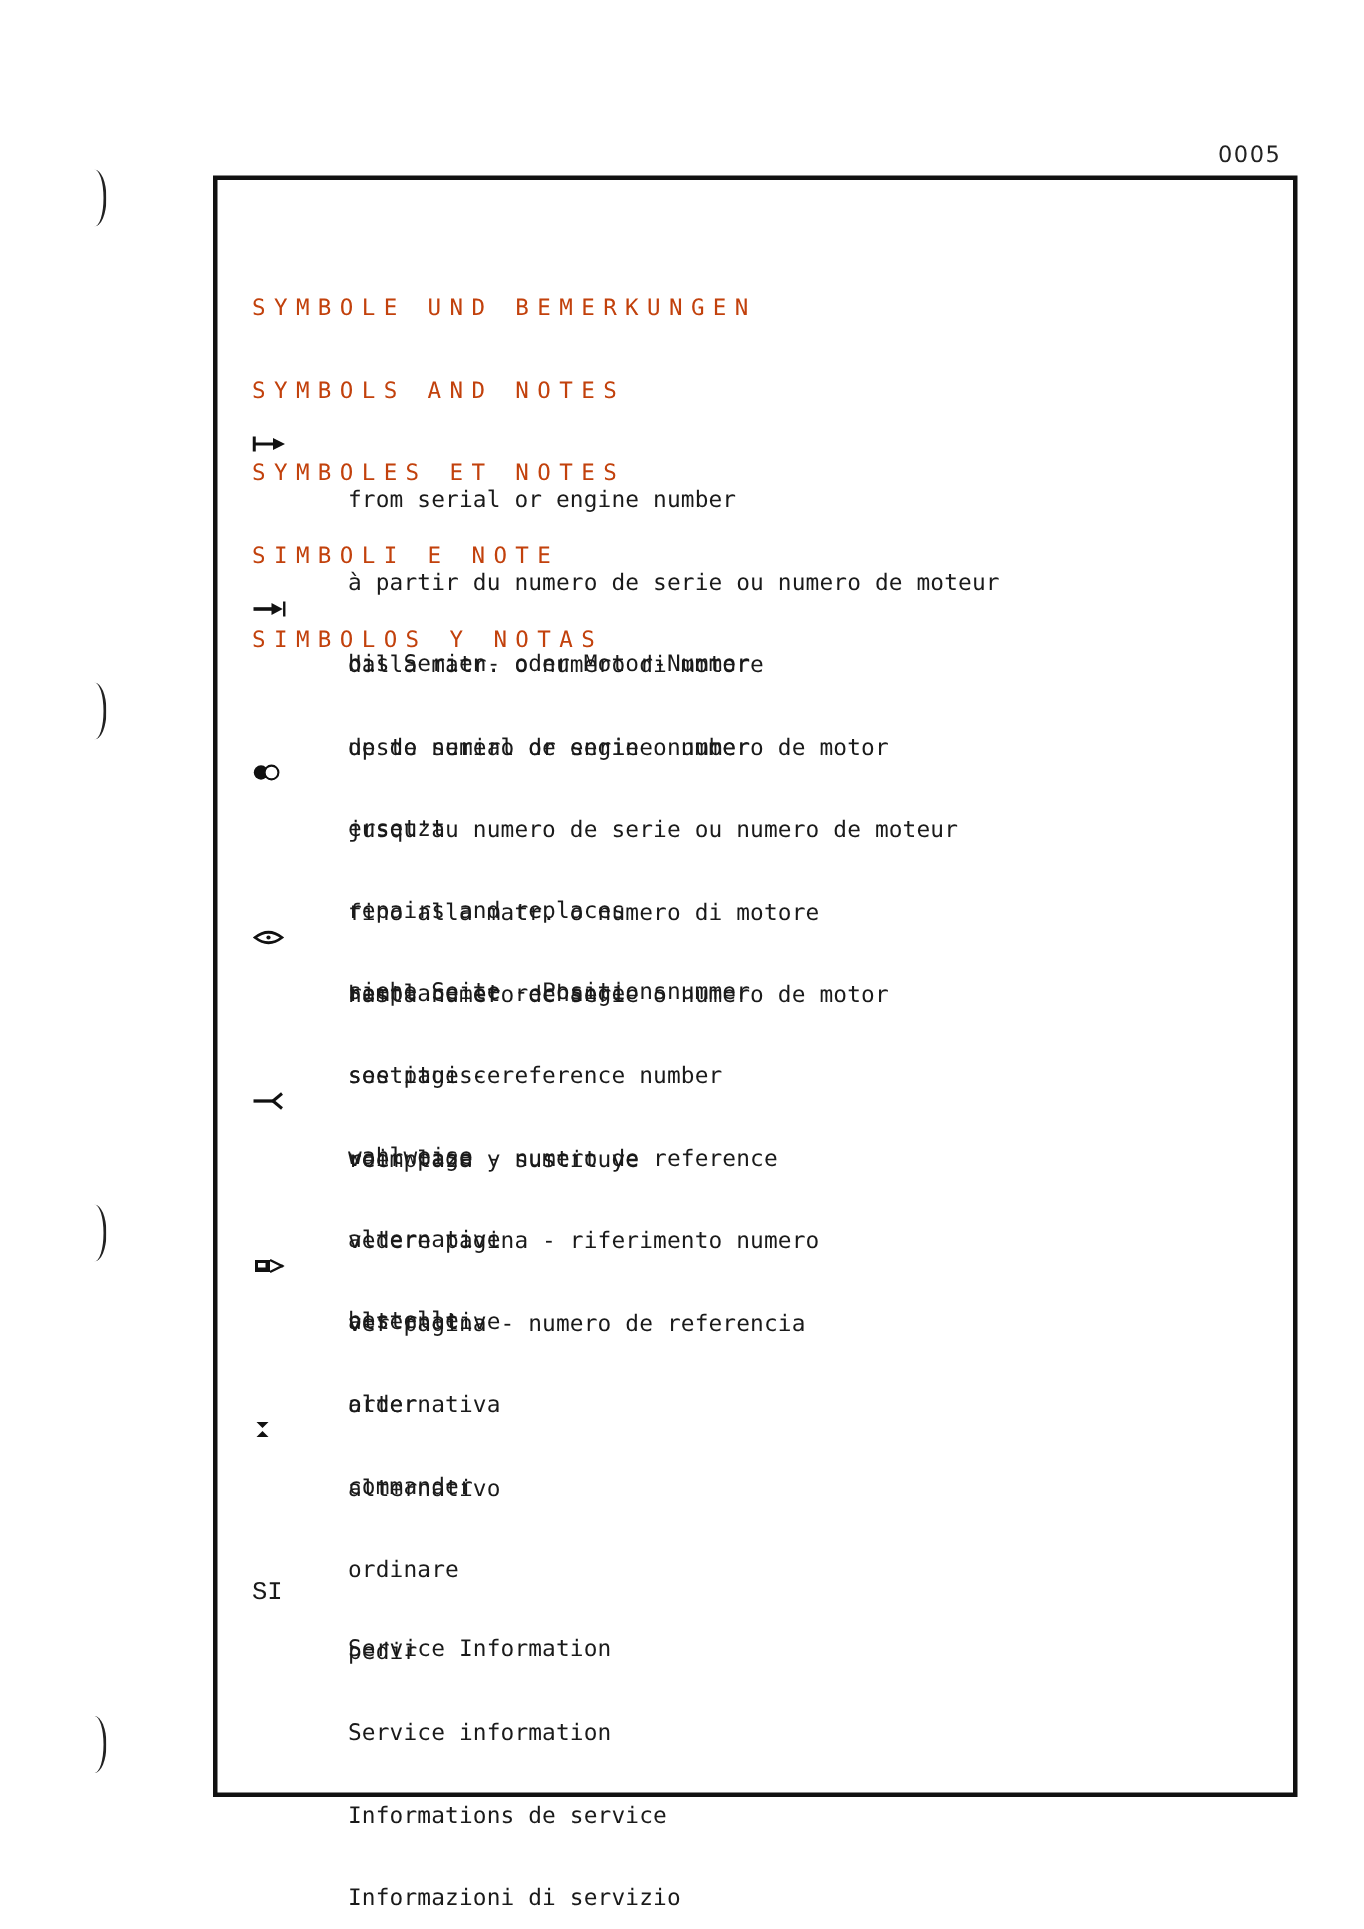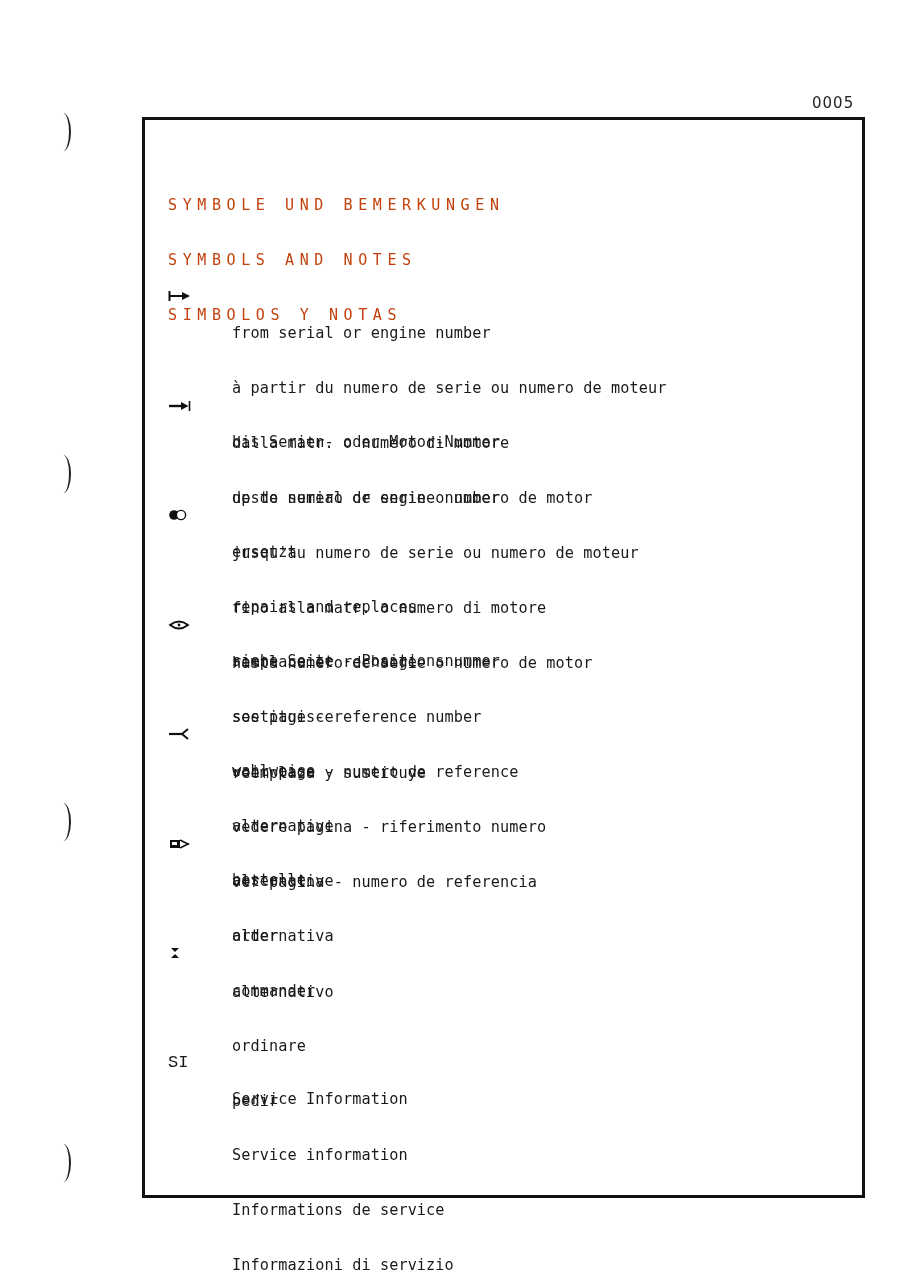--- a/index.html
+++ b/index.html
@@ -105,20 +105,22 @@
 <div class="binding-mark" style="left:55px; top:803px;"></div>
 <div class="binding-mark" style="left:55px; top:1144px;"></div>
 
 <div class="page-number">0005</div>
 
 <div class="frame"></div>
 
 <div class="title-block">
   <span class="title-line">SYMBOLE UND BEMERKUNGEN</span>
   <span class="title-line">SYMBOLS AND NOTES</span>
+  <span class="title-line">SYMBOLES ET NOTES</span>
+  <span class="title-line">SIMBOLI E NOTE</span>
   <span class="title-line">SIMBOLOS Y NOTAS</span>
 </div>
 
 <div class="entries">
 
   <div class="entry">
     <div class="entry-symbol">
       <svg width="24" height="12" viewBox="0 0 24 12">
         <line x1="1.5" y1="1" x2="1.5" y2="11" stroke="#111" stroke-width="2"></line>
         <line x1="1.5" y1="6" x2="16" y2="6" stroke="#111" stroke-width="2"></line>

